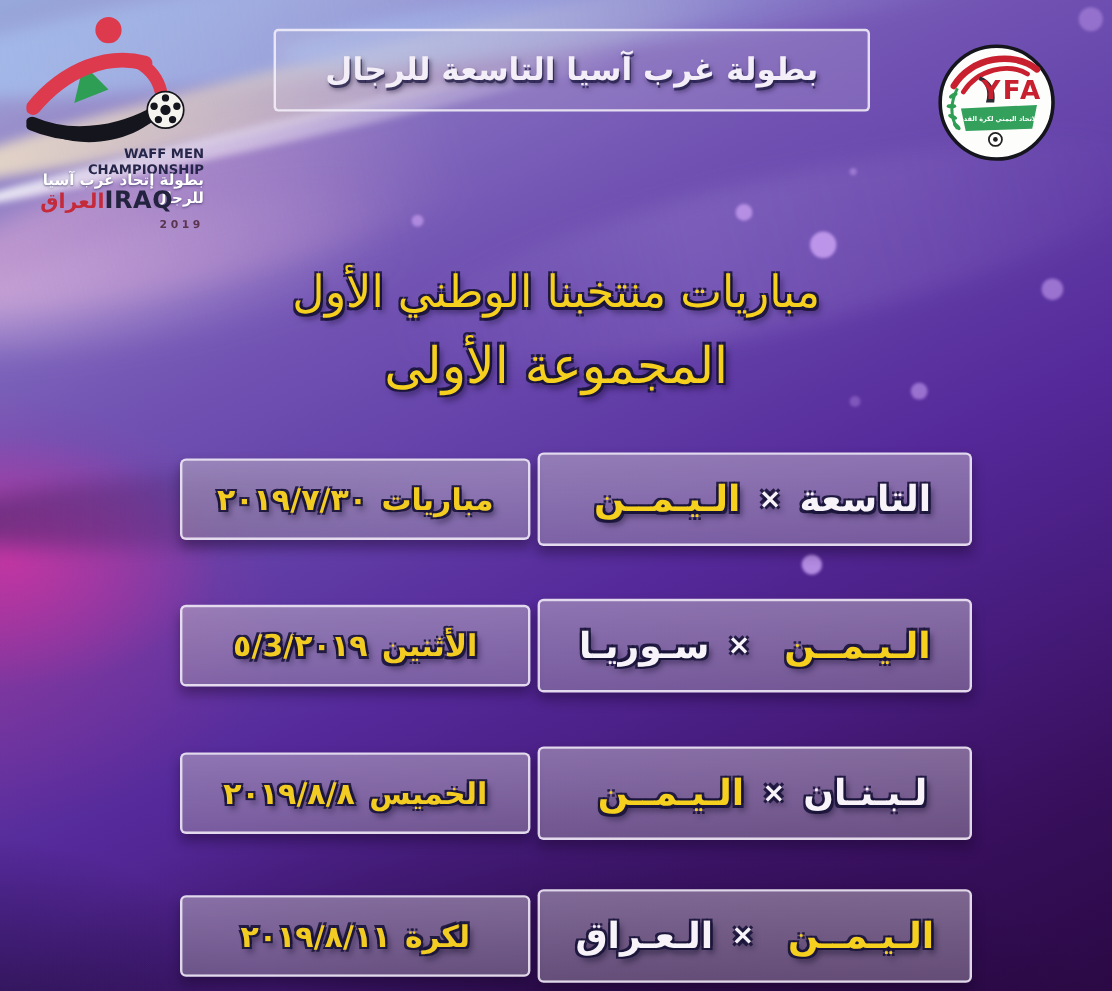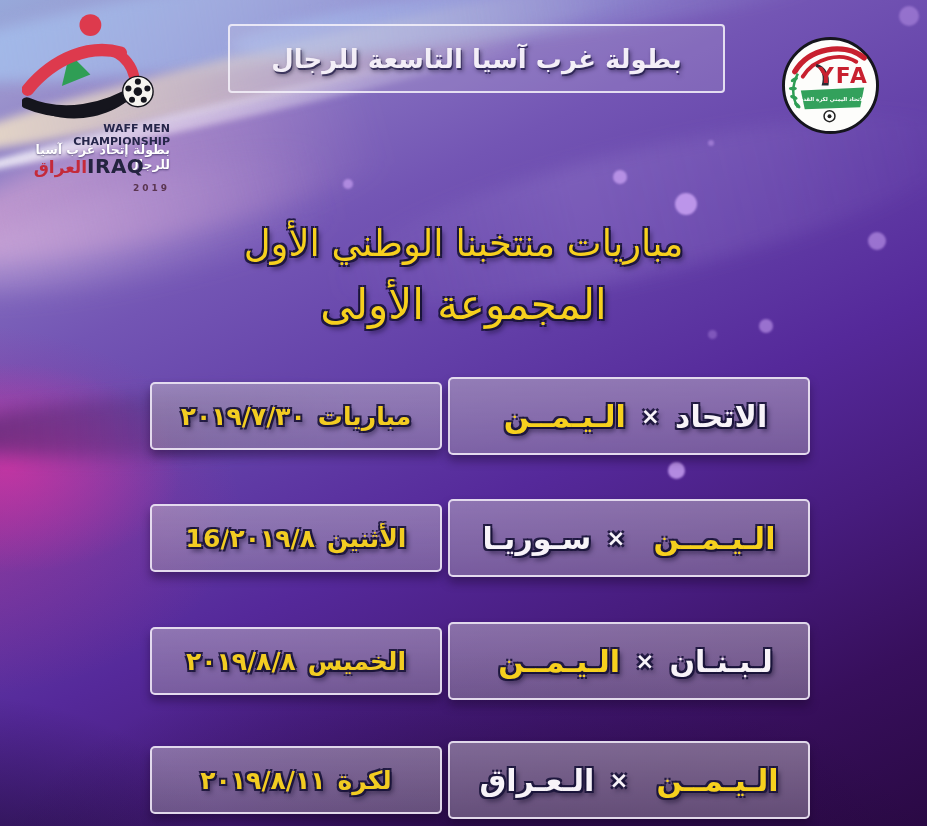--- a/index.html
+++ b/index.html
@@ -172,39 +172,39 @@
 
   <div class="heading">
     <div class="h1 t-out">مباريات منتخبنا الوطني الأول</div>
     <div class="h2 t-out">المجموعة الأولى</div>
   </div>
 
   <div>
 
     <div>
       <div class="box match-box t-out" style="top:377px">
-        <span class="team white">الاتحاد</span>
+        <span class="team white">التاسعة</span>
         <span class="vs">×</span>
         <span class="team yellow">الـيـمــن</span>
       </div>
       <div class="box date-box t-out" style="top:382px">
         <span class="day">مباريات</span>
         <span class="date">٢٠١٩/٧/٣٠</span>
       </div>
     </div>
 
     <div>
       <div class="box match-box t-out" style="top:499px">
         <span class="team yellow">الـيـمــن</span>
         <span class="vs">×</span>
         <span class="team white">سـوريـا</span>
       </div>
       <div class="box date-box t-out" style="top:504px">
         <span class="day">الأثنين</span>
-        <span class="date">٢٠١٩/٨/16</span>
+        <span class="date">٢٠١٩/3/٥</span>
       </div>
     </div>
 
     <div>
       <div class="box match-box t-out" style="top:622px">
         <span class="team white">لـبـنـان</span>
         <span class="vs">×</span>
         <span class="team yellow">الـيـمــن</span>
       </div>
       <div class="box date-box t-out" style="top:627px">

